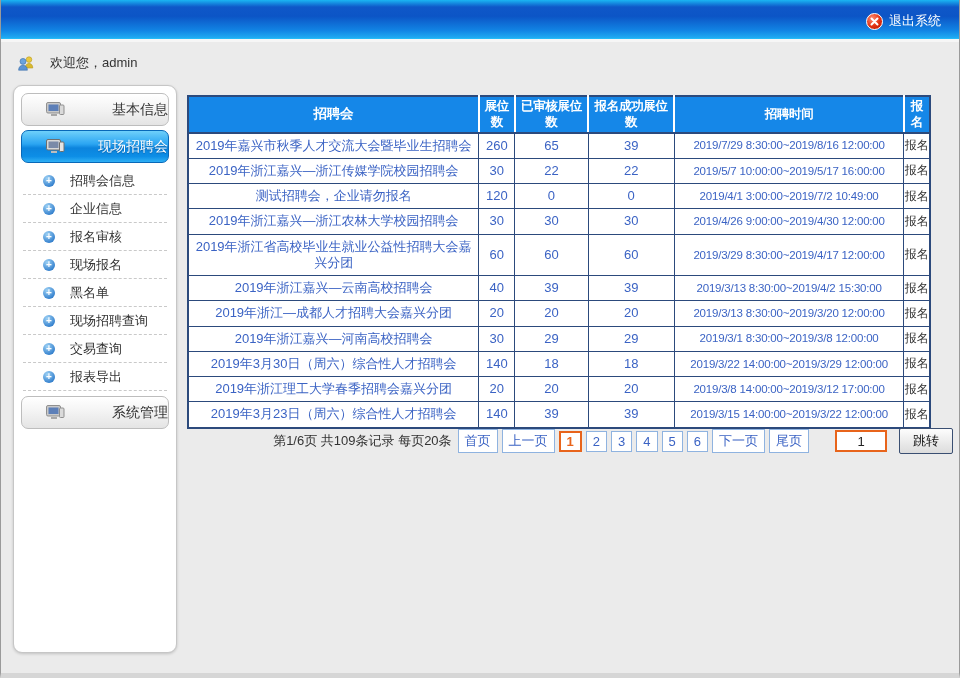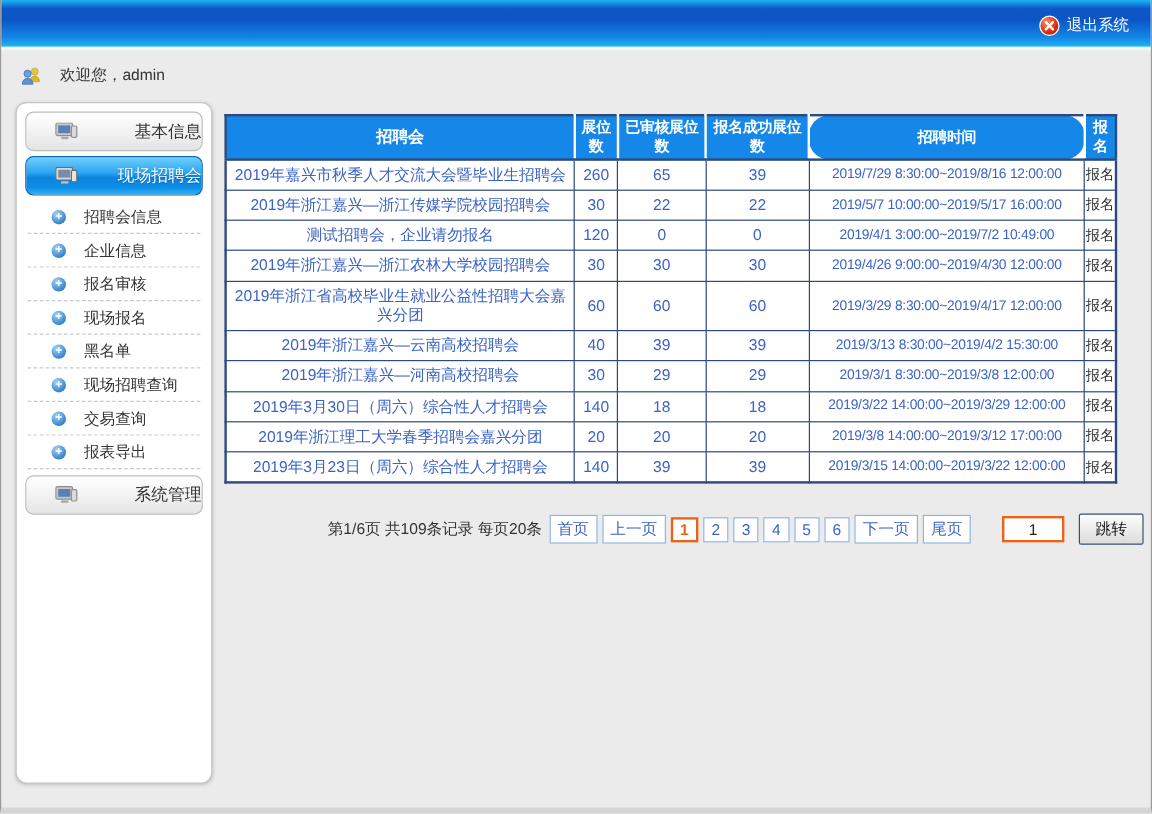--- a/index.html
+++ b/index.html
@@ -77,21 +77,21 @@
   }
   .sysbtn { margin-top: 5px; }
 
   
   .main { position: absolute; top: 95px; left: 186px; width: 696px; }
   table.jobs {
     width: 744px; border-collapse: collapse; table-layout: fixed;
     background: #ffffff; border: 2px solid var(--table-border, #2c4a7c);
   }
   .col0 { width: 290px; } .col1 { width: 36px; } .col2 { width: 73px; }
-  .col3 { width: 86px; } .col4 { width: 229px; border-radius: 17px; } .col5 { width: 26px; }
+  .col3 { width: 86px; } .col4 { width: 229px; } .col5 { width: 26px; }
   table.jobs th {
     background: var(--header-blue, #1587e8); color: #ffffff;
     font-size: 12.5px; font-weight: bold; height: 36px;
     padding: 1px 2px; border-left: 2px solid #ffffff;
     border-bottom: 2px solid var(--table-border, #2c4a7c);
     letter-spacing: -0.3px; line-height: 1.3;
   }
   table.jobs th.col0 { border-left: none; font-size: 13.5px; }
   table.jobs td {
     border: 1px solid var(--table-border, #2c4a7c);
@@ -294,20 +294,28 @@
           </tr>
           <tr>
             <td class="td-name">2019年浙江嘉兴—云南高校招聘会</td>
             <td>40</td>
             <td>39</td>
             <td>39</td>
             <td class="td-time">2019/3/13 8:30:00~2019/4/2 15:30:00</td>
             <td class="td-action">报名</td>
           </tr>
           <tr>
+            <td class="td-name">2019年浙江—成都人才招聘大会嘉兴分团</td>
+            <td>20</td>
+            <td>20</td>
+            <td>20</td>
+            <td class="td-time">2019/3/13 8:30:00~2019/3/20 12:00:00</td>
+            <td class="td-action">报名</td>
+          </tr>
+          <tr>
             <td class="td-name">2019年浙江嘉兴—河南高校招聘会</td>
             <td>30</td>
             <td>29</td>
             <td>29</td>
             <td class="td-time">2019/3/1 8:30:00~2019/3/8 12:00:00</td>
             <td class="td-action">报名</td>
           </tr>
           <tr>
             <td class="td-name">2019年3月30日（周六）综合性人才招聘会</td>
             <td>140</td>

